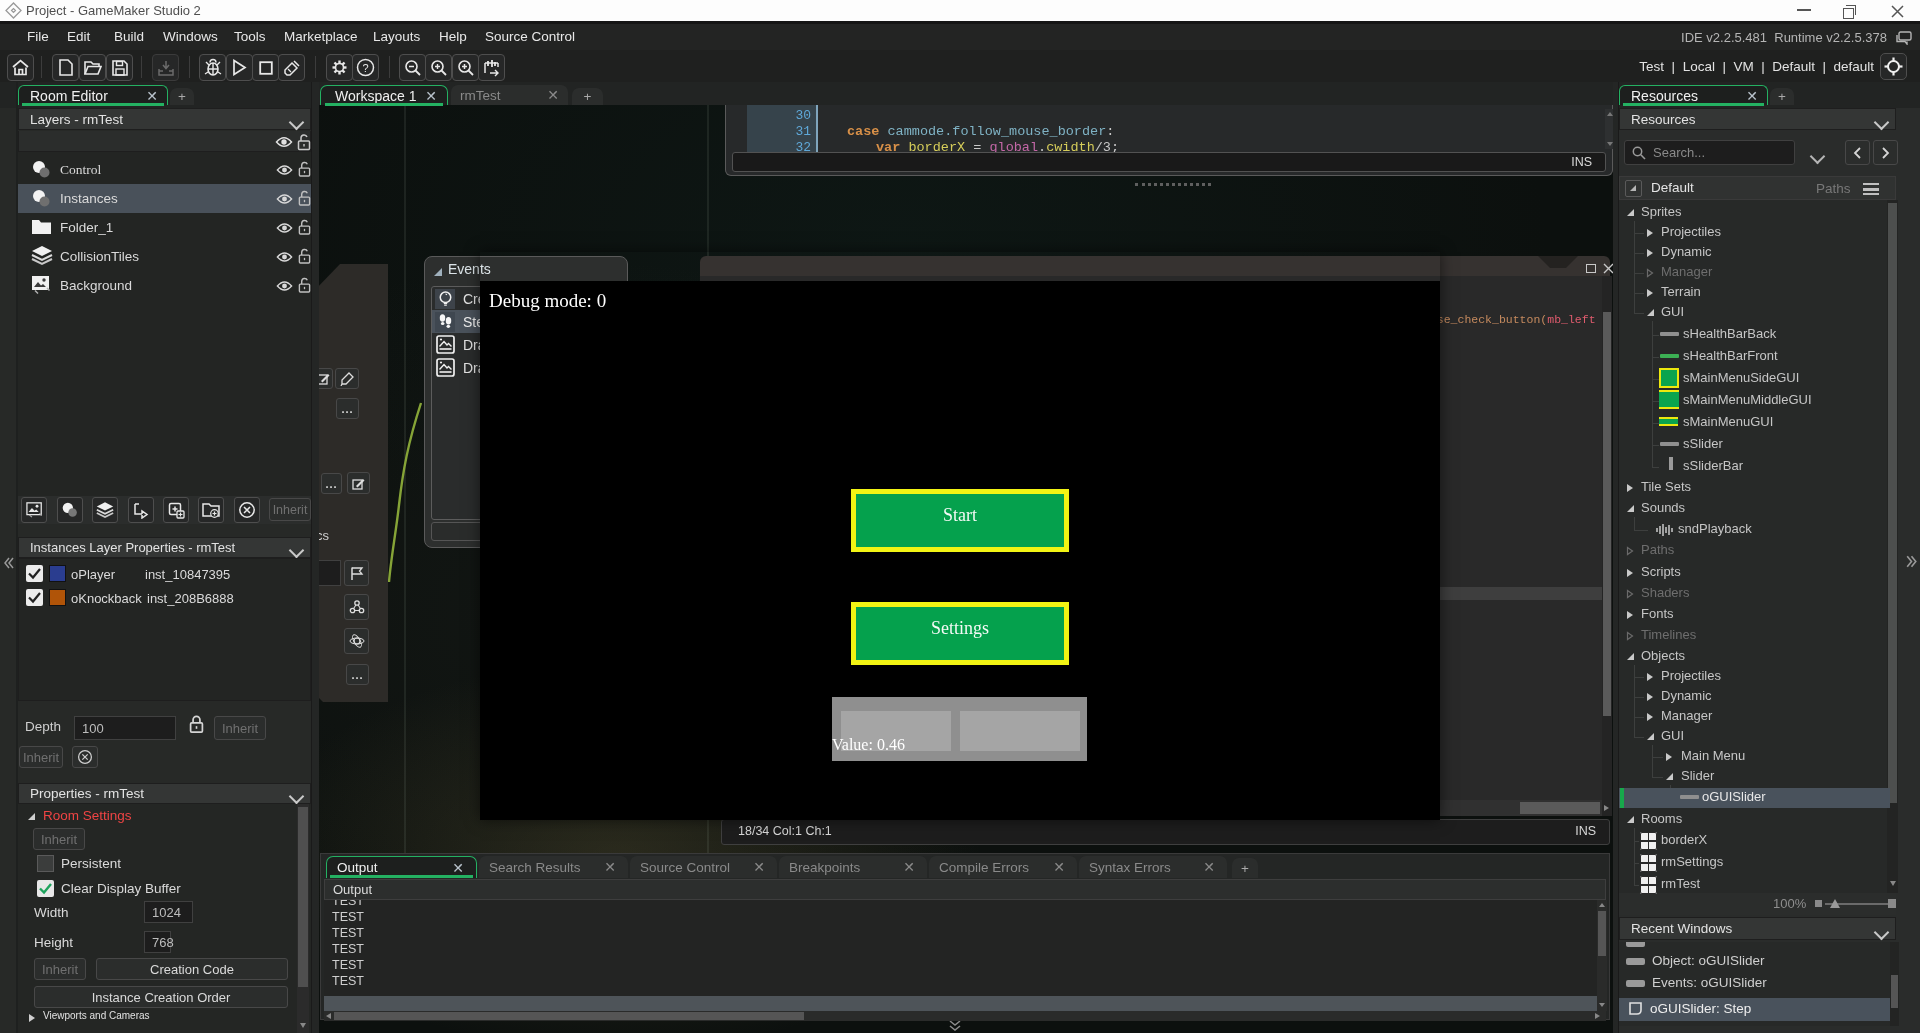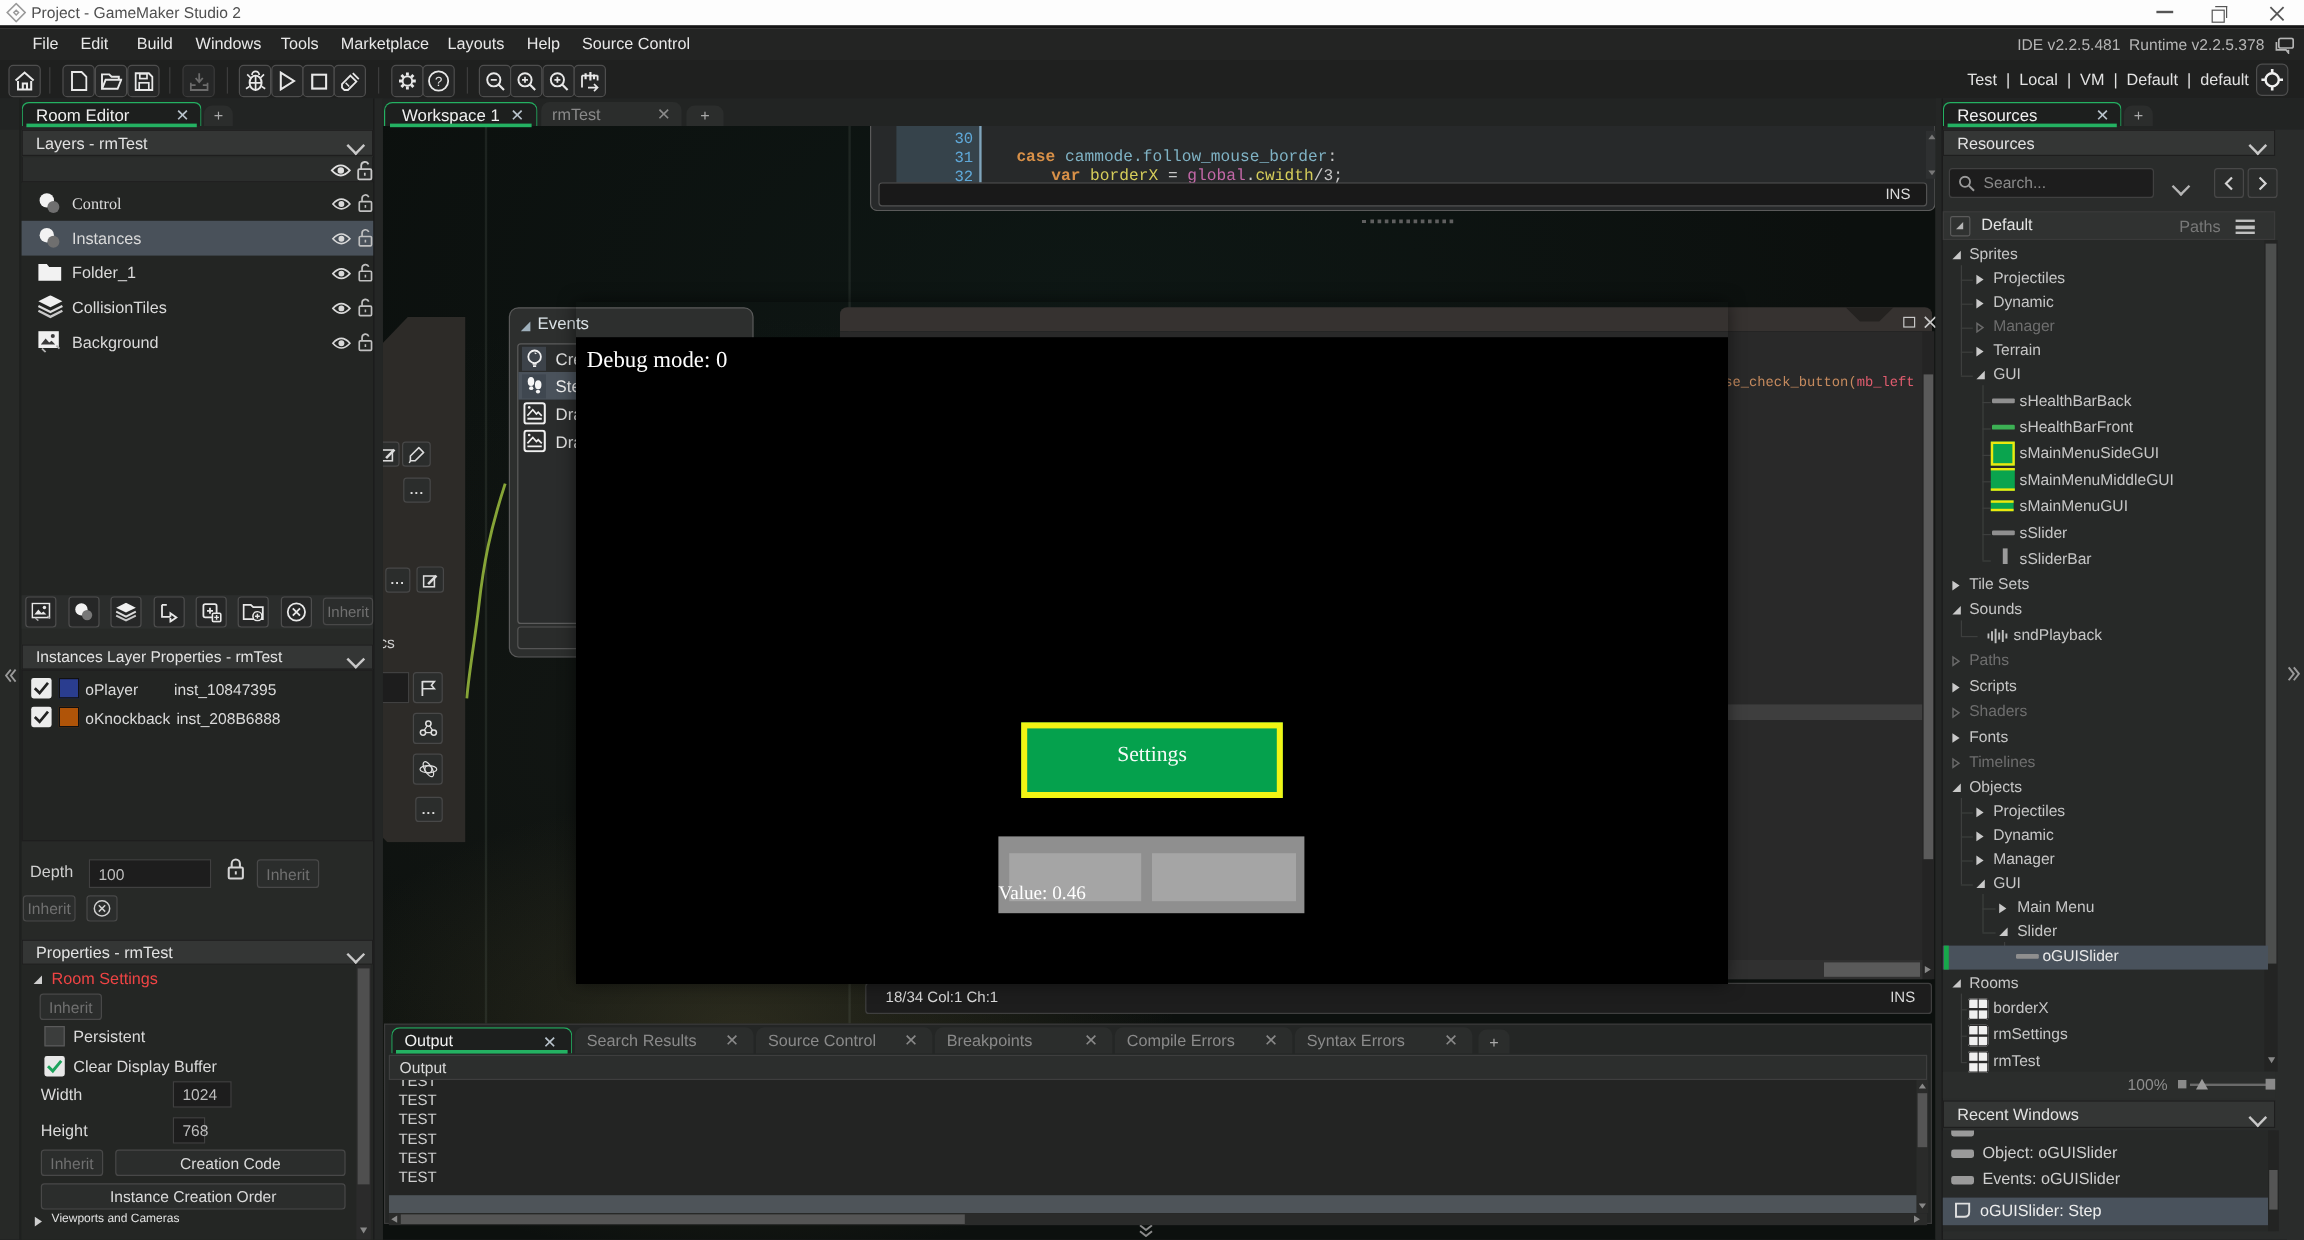--- a/index.html
+++ b/index.html
@@ -342,20 +342,23 @@
     </svg>
  <div class="abs" style="left:21px;top:563px;width:889px;height:26px;background:#1d1d1d;border:1px solid #3f3f3f;border-radius:3px;box-sizing:border-box;">
   <div class="abs" style="left:16px;top:4px;font-size:12.5px;color:#d8d8d8;">18/34 Col:1 Ch:1</div>
   <div class="abs" style="right:13px;top:4px;font-size:12.5px;color:#d8d8d8;">INS</div>
  </div>
 </div>
 
 <div class="abs" style="left:480px;top:252px;width:960px;height:568px;box-shadow:0 0 14px rgba(0,0,0,0.55);">
  <div class="abs" style="left:0;top:29px;width:960px;height:539px;background:#000;"></div>
  <div class="abs serif" style="left:9px;top:38px;font-size:19px;color:#fff;">Debug mode: 0</div>
+ <div class="abs" style="left:371px;top:237px;width:218px;height:63px;background:#05a14d;border:5px solid #f2f414;box-sizing:border-box;">
+  <div class="serif" style="position:absolute;left:0;top:11px;width:100%;text-align:center;font-size:18px;color:#f4faf6;">Start</div>
+ </div>
  <div class="abs" style="left:371px;top:350px;width:218px;height:63px;background:#05a14d;border:5px solid #f2f414;box-sizing:border-box;">
   <div class="serif" style="position:absolute;left:0;top:11px;width:100%;text-align:center;font-size:18px;color:#f4faf6;">Settings</div>
  </div>
  <div class="abs" style="left:352px;top:445px;width:255px;height:64px;background:#8f8f8f;"></div>
  <div class="abs" style="left:361px;top:459px;width:110px;height:40px;background:#a5a5a5;"></div>
  <div class="abs" style="left:480px;top:459px;width:120px;height:40px;background:#a5a5a5;"></div>
  <div class="abs serif" style="left:352px;top:484px;font-size:16px;color:#fff;">Value: 0.46</div>
 </div>
 
 <div class="abs" style="left:320px;top:853px;width:1290px;height:167px;background:#242625;border:1px solid #3a3a3a;box-sizing:border-box;">

